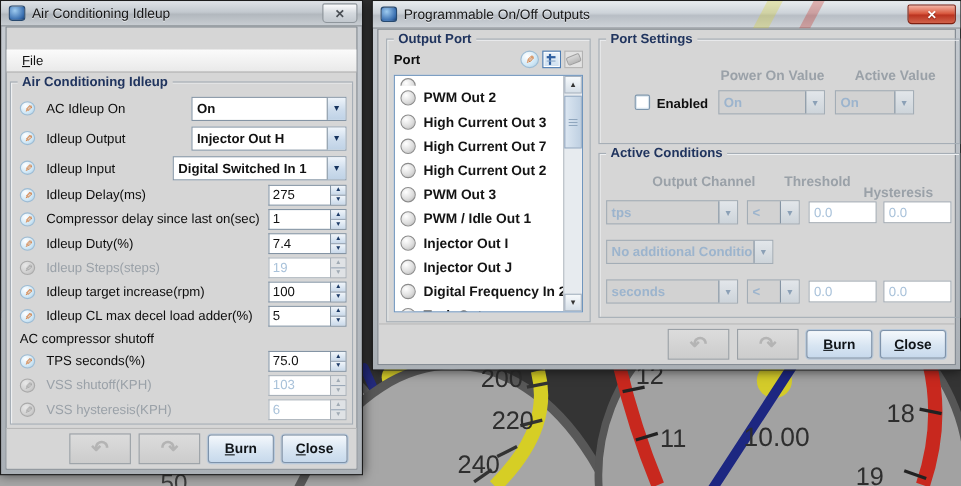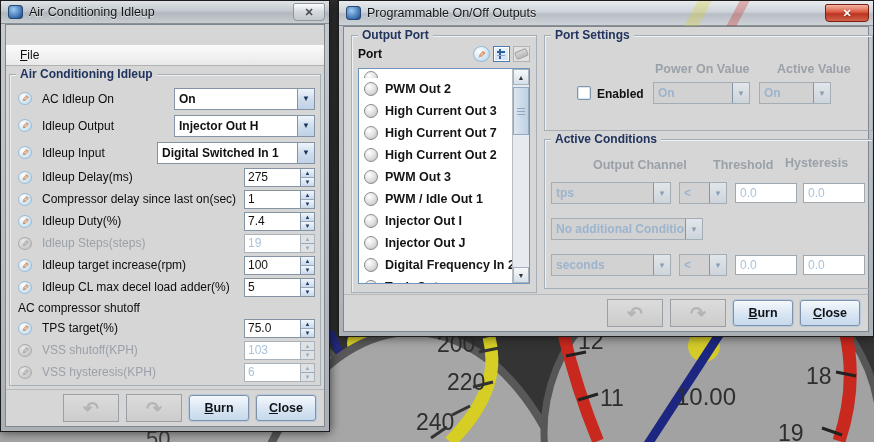--- a/index.html
+++ b/index.html
@@ -397,21 +397,21 @@
       </div>
 
       <div class="row section-row">
         <span class="section-lbl">AC compressor shutoff</span>
       </div>
 
       <div class="row">
         <span class="edit-icon">
             <i>✎</i>
           </span>
-        <span class="lbl">TPS target(%)</span>
+        <span class="lbl">TPS seconds(%)</span>
         <span class="spinner">
           <span class="spin-val">75.0</span>
           <span class="spin-arrows">
               <span class="sa">▲</span>
               <span class="sa">▼</span>
             </span>
         </span>
       </div>
 
 
@@ -552,21 +552,21 @@
         <span class="combo-arrow">
             <b>▼</b>
           </span>
       </span>
     </div>
 
     <div class="group ac-group">
       <span class="group-title">Active Conditions</span>
       <span class="gray-lbl" style="left:48px; top:18px;">Output Channel</span>
       <span class="gray-lbl" style="left:168px; top:18px;">Threshold</span>
-      <span class="gray-lbl" style="left:240px; top:16px;">Hysteresis</span>
+      <span class="gray-lbl" style="left:240px; top:28px;">Hysteresis</span>
 
       <span class="combo disabled abs" style="left:6px; top:42px; width:120px;">
         <span class="combo-val">tps</span>
         <span class="combo-arrow">
             <b>▼</b>
           </span>
       </span>
       <span class="combo disabled abs" style="left:134px; top:42px; width:48px;">
         <span class="combo-val">&lt;</span>
         <span class="combo-arrow">

